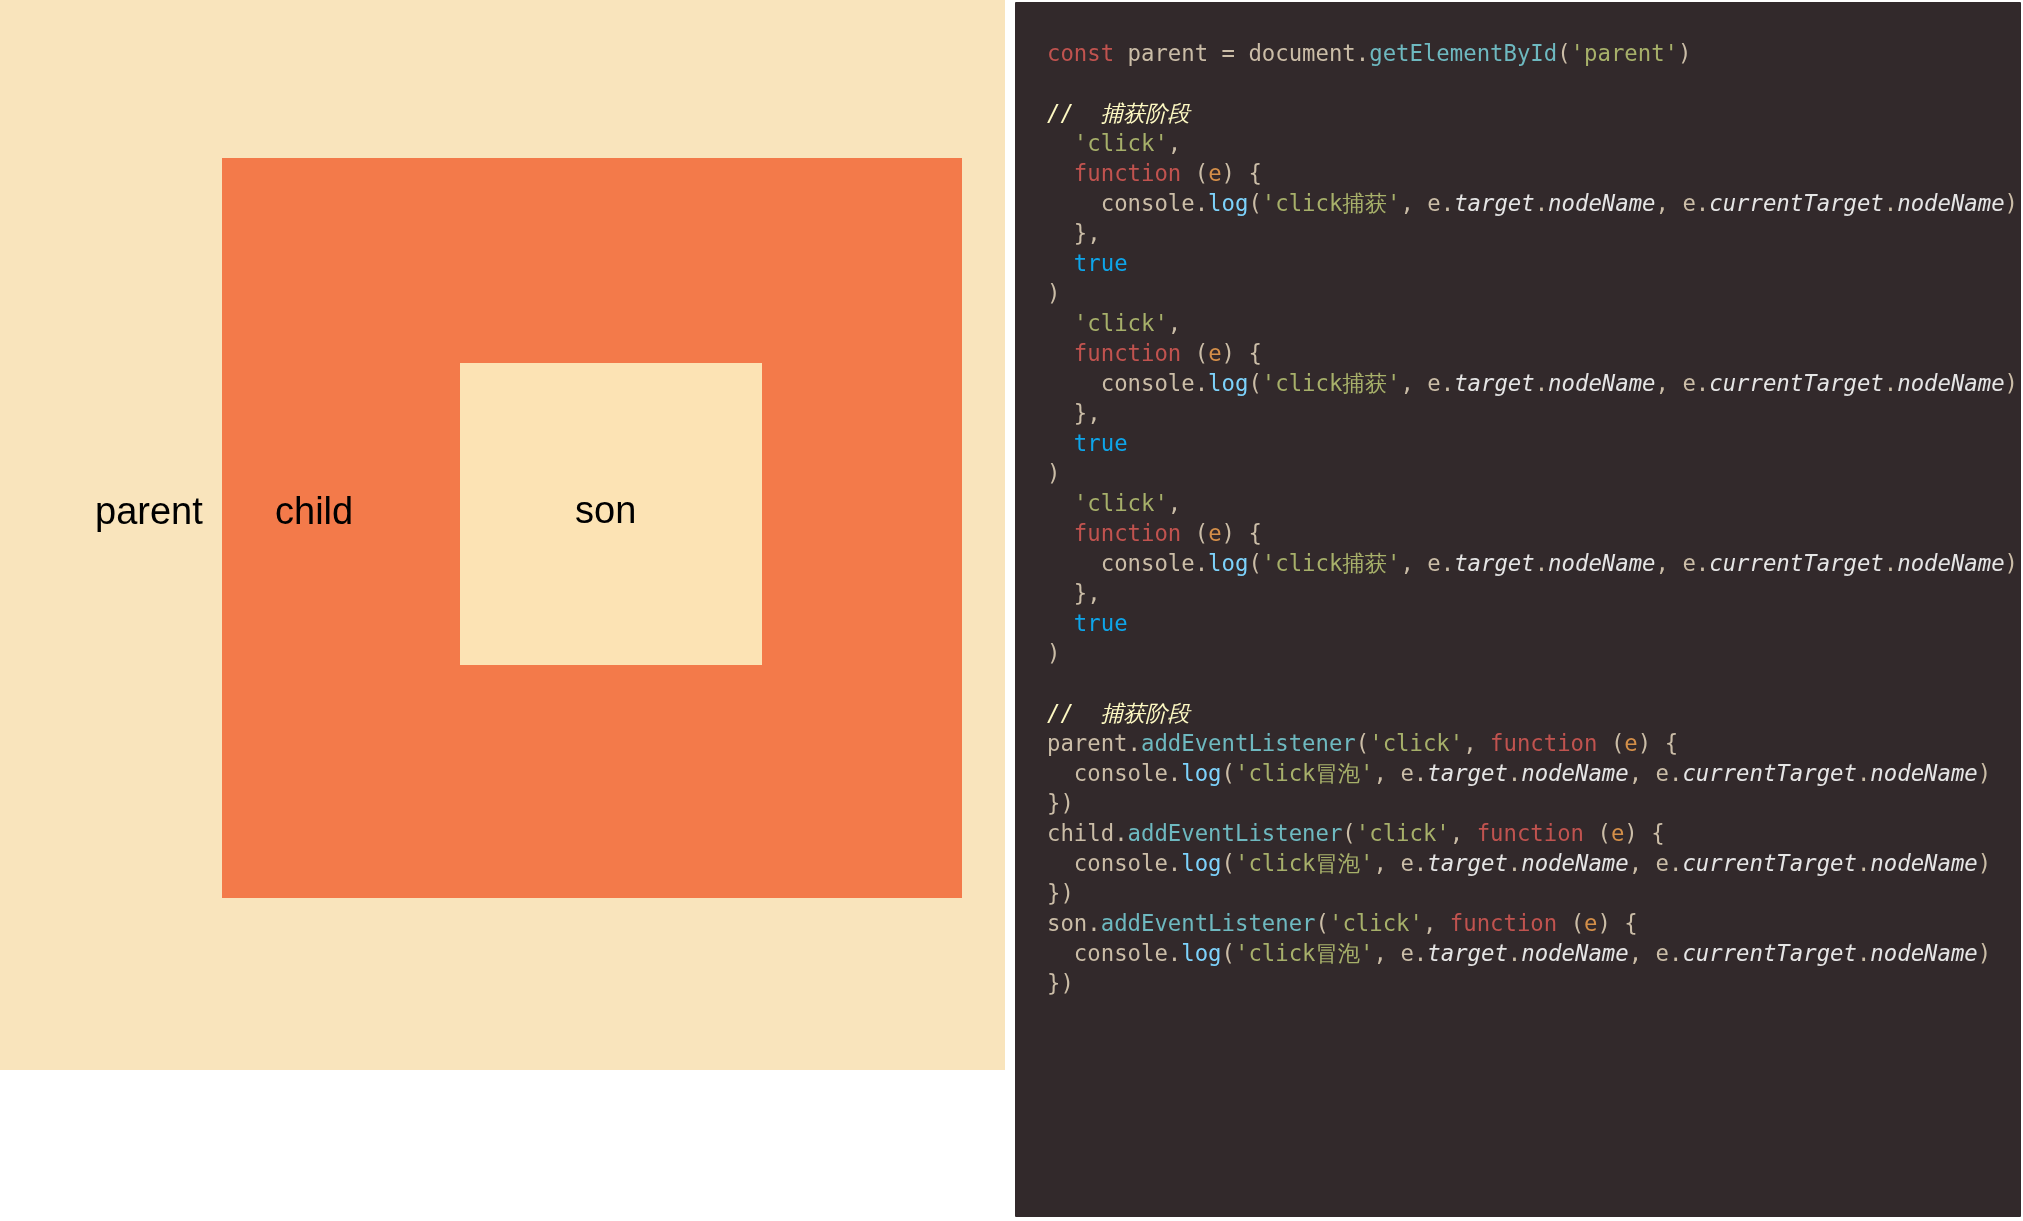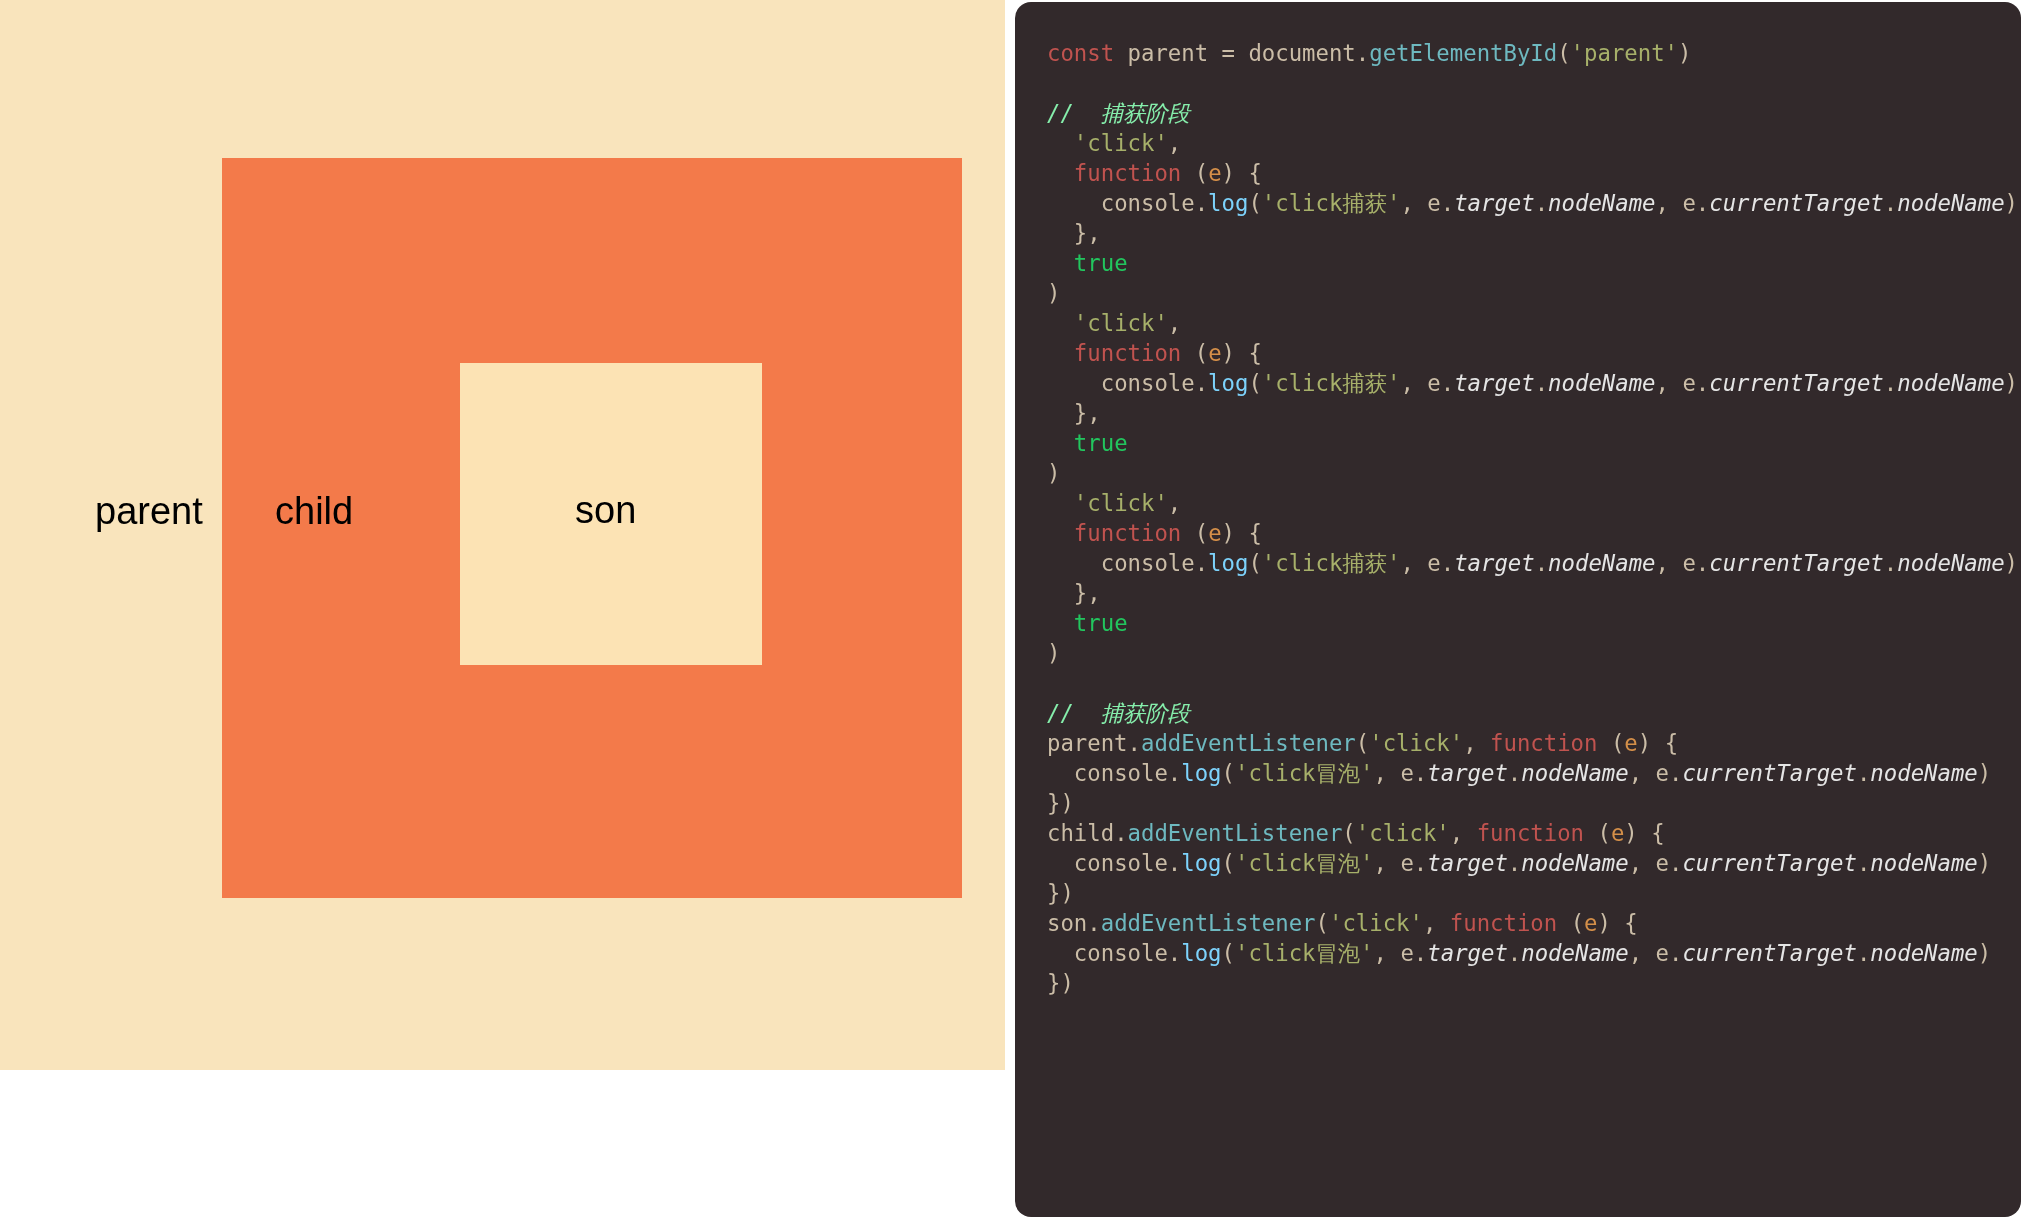--- a/index.html
+++ b/index.html
@@ -61,38 +61,38 @@
       top: 126px;
       font-size: 38px;
       color: #000;
     }
     .right-panel {
       width: 1006px;
       margin-left: 10px;
       margin-top: 2px;
       height: 1215px;
       background: #32292b;
-      border-radius: 16px;
+      border-radius: 1px;
       padding: 36px 32px;
       font-family: "SF Mono", "Monaco", "Menlo", "Consolas", monospace;
       font-size: 22.3px;
       line-height: 30px;
       color: #dcd3c8;
       overflow: hidden;
     }
     .code-line { white-space: pre; }
     .kw { color: #c1534f; }
     .var { color: #cbbda7; }
     .obj { color: #cbbda7; }
     .method { color: #6eb9c0; }
     .func { color: #7dd3fc; }
     .string { color: #a7b06a; }
     .param { color: #d48f49; }
-    .bool { color: #22c55e; }
-    .comment { color: #86efac; font-style: italic; }
+    .bool { color: #0ea5e9; }
+    .comment { color: #fef9c3; font-style: italic; }
     .prop { color: #e5e5e5; font-style: italic; }
     .paren { color: #cbbda7; }
     .punct { color: #cbbda7; }
     .dot { color: #cbbda7; }
   </style>
 </head>
 <body>
 
 <div class="left-panel">
   <span class="label-parent">parent</span>

